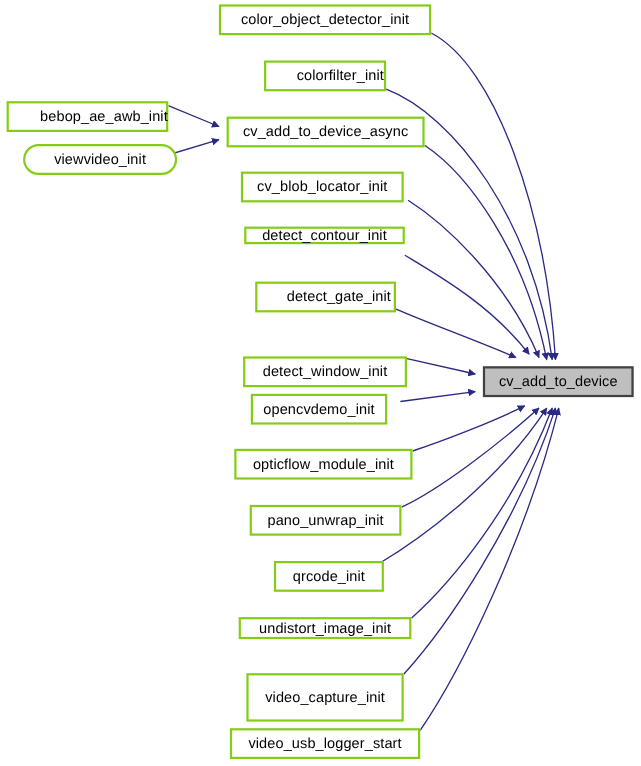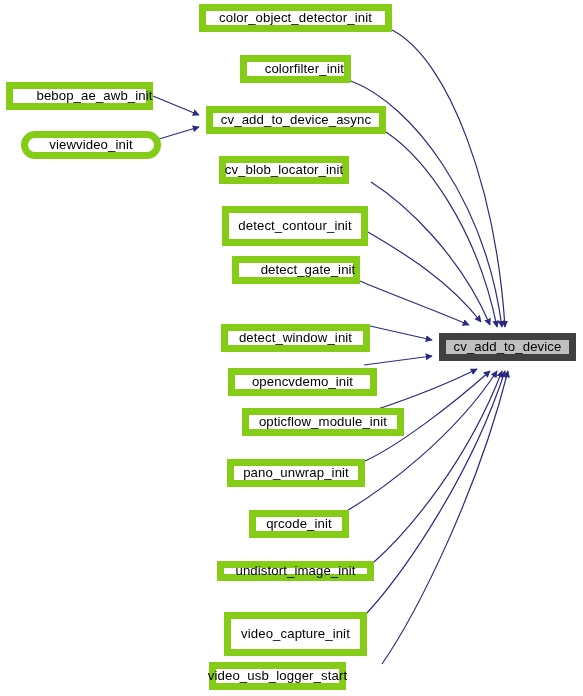--- a/index.html
+++ b/index.html
@@ -19,21 +19,21 @@
   #graph-svg {
     position: absolute;
     left: 0;
     top: 0;
     width: 583px;
     height: 696px;
   }
   .node {
     position: absolute;
     box-sizing: border-box;
-    border: 7px solid #84cc16;
+    border: 2px solid #84cc16;
     background: #ffffff;
     color: #000000;
     font-size: 13.2px;
     line-height: 1;
     display: flex;
     align-items: center;
     justify-content: center;
     white-space: nowrap;
     letter-spacing: 0.1px;
     z-index: 5;
@@ -78,60 +78,60 @@
       </g>
   </svg>
 
   <div id="node-layer">
       <div class="node" style="left: 199px; top: 4px; width: 193px; height: 28px;">
         <span class="node-label">color_object_detector_init</span>
       </div>
       <div class="node" style="left: 240px; top: 55px; width: 111px; height: 28px; justify-content: flex-end;">
         <span class="node-label">colorfilter_init</span>
       </div>
-      <div class="node" style="left: 6px; top: 82px; width: 147px; height: 28px; padding-left: 30px;">
+      <div class="node" style="left: 6px; top: 92px; width: 147px; height: 28px; padding-left: 30px;">
         <span class="node-label">bebop_ae_awb_init</span>
       </div>
       <div class="node" style="left: 206px; top: 106px; width: 180px; height: 28px;">
         <span class="node-label">cv_add_to_device_async</span>
       </div>
       <div class="node" style="left: 21px; top: 131px; width: 140px; height: 28px; border-radius: 14px;">
         <span class="node-label">viewvideo_init</span>
       </div>
-      <div class="node" style="left: 219px; top: 156px; width: 130px; height: 28px;">
+      <div class="node" style="left: 219px; top: 156px; width: 148px; height: 28px;">
         <span class="node-label">cv_blob_locator_init</span>
       </div>
-      <div class="node" style="left: 222px; top: 206px; width: 146px; height: 40px;">
+      <div class="node" style="left: 222px; top: 206px; width: 146px; height: 16px;">
         <span class="node-label">detect_contour_init</span>
       </div>
       <div class="node" style="left: 232px; top: 256px; width: 128px; height: 28px; padding-left: 24px;">
         <span class="node-label">detect_gate_init</span>
       </div>
       <div class="node" style="left: 221px; top: 306px; width: 149px; height: 28px; margin-top: 18px;">
         <span class="node-label">detect_window_init</span>
       </div>
       <div class="node highlight" style="left: 439px; top: 333px; width: 137px; height: 28px; align-items: center;">
         <span class="node-label">cv_add_to_device</span>
       </div>
-      <div class="node" style="left: 228px; top: 368px; width: 149px; height: 28px;">
+      <div class="node" style="left: 228px; top: 358px; width: 124px; height: 28px;">
         <span class="node-label">opencvdemo_init</span>
       </div>
-      <div class="node" style="left: 213px; top: 408px; width: 162px; height: 28px; margin-left: 29px;">
+      <div class="node" style="left: 213px; top: 408px; width: 162px; height: 28px;">
         <span class="node-label">opticflow_module_init</span>
       </div>
       <div class="node" style="left: 227px; top: 459px; width: 138px; height: 28px;">
         <span class="node-label">pano_unwrap_init</span>
       </div>
       <div class="node" style="left: 249px; top: 510px; width: 100px; height: 28px;">
         <span class="node-label">qrcode_init</span>
       </div>
       <div class="node" style="left: 217px; top: 561px; width: 157px; height: 20px;">
         <span class="node-label">undistort_image_init</span>
       </div>
       <div class="node" style="left: 224px; top: 612px; width: 143px; height: 44px;">
         <span class="node-label">video_capture_init</span>
       </div>
-      <div class="node" style="left: 209px; top: 662px; width: 137px; height: 28px;">
+      <div class="node" style="left: 209px; top: 662px; width: 173px; height: 28px;">
         <span class="node-label">video_usb_logger_start</span>
       </div>
     </div>
 
 </div>
 
 </body></html>

